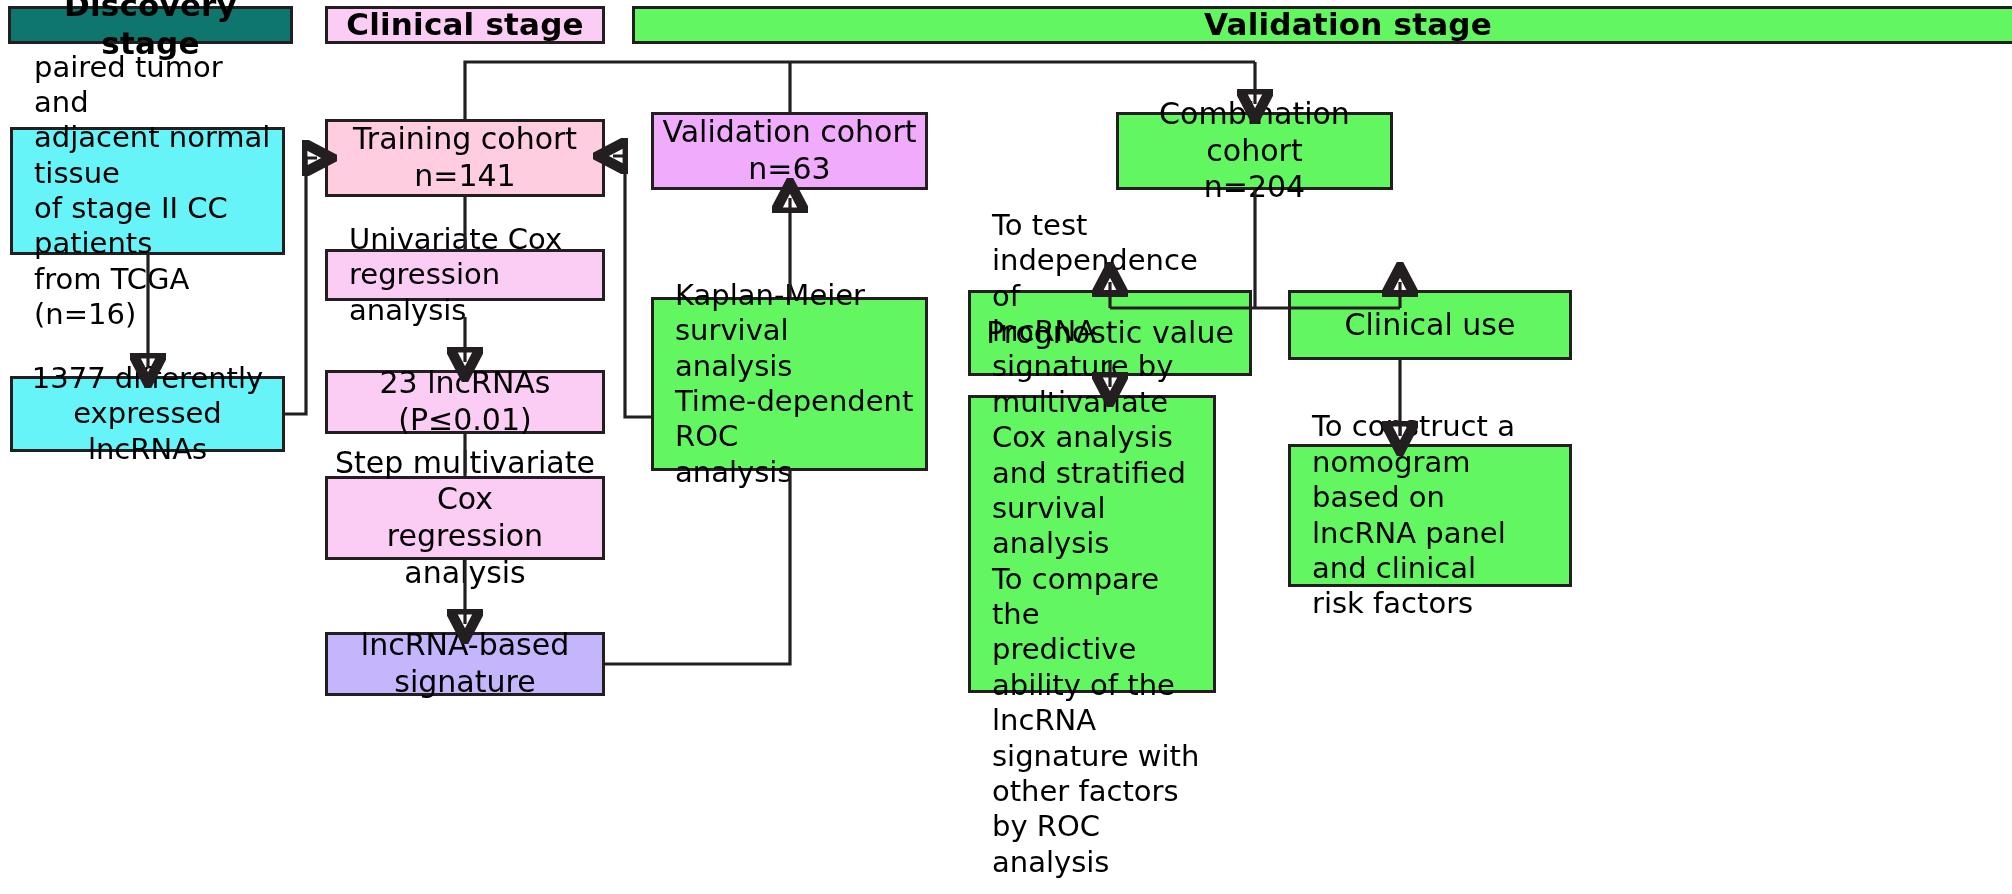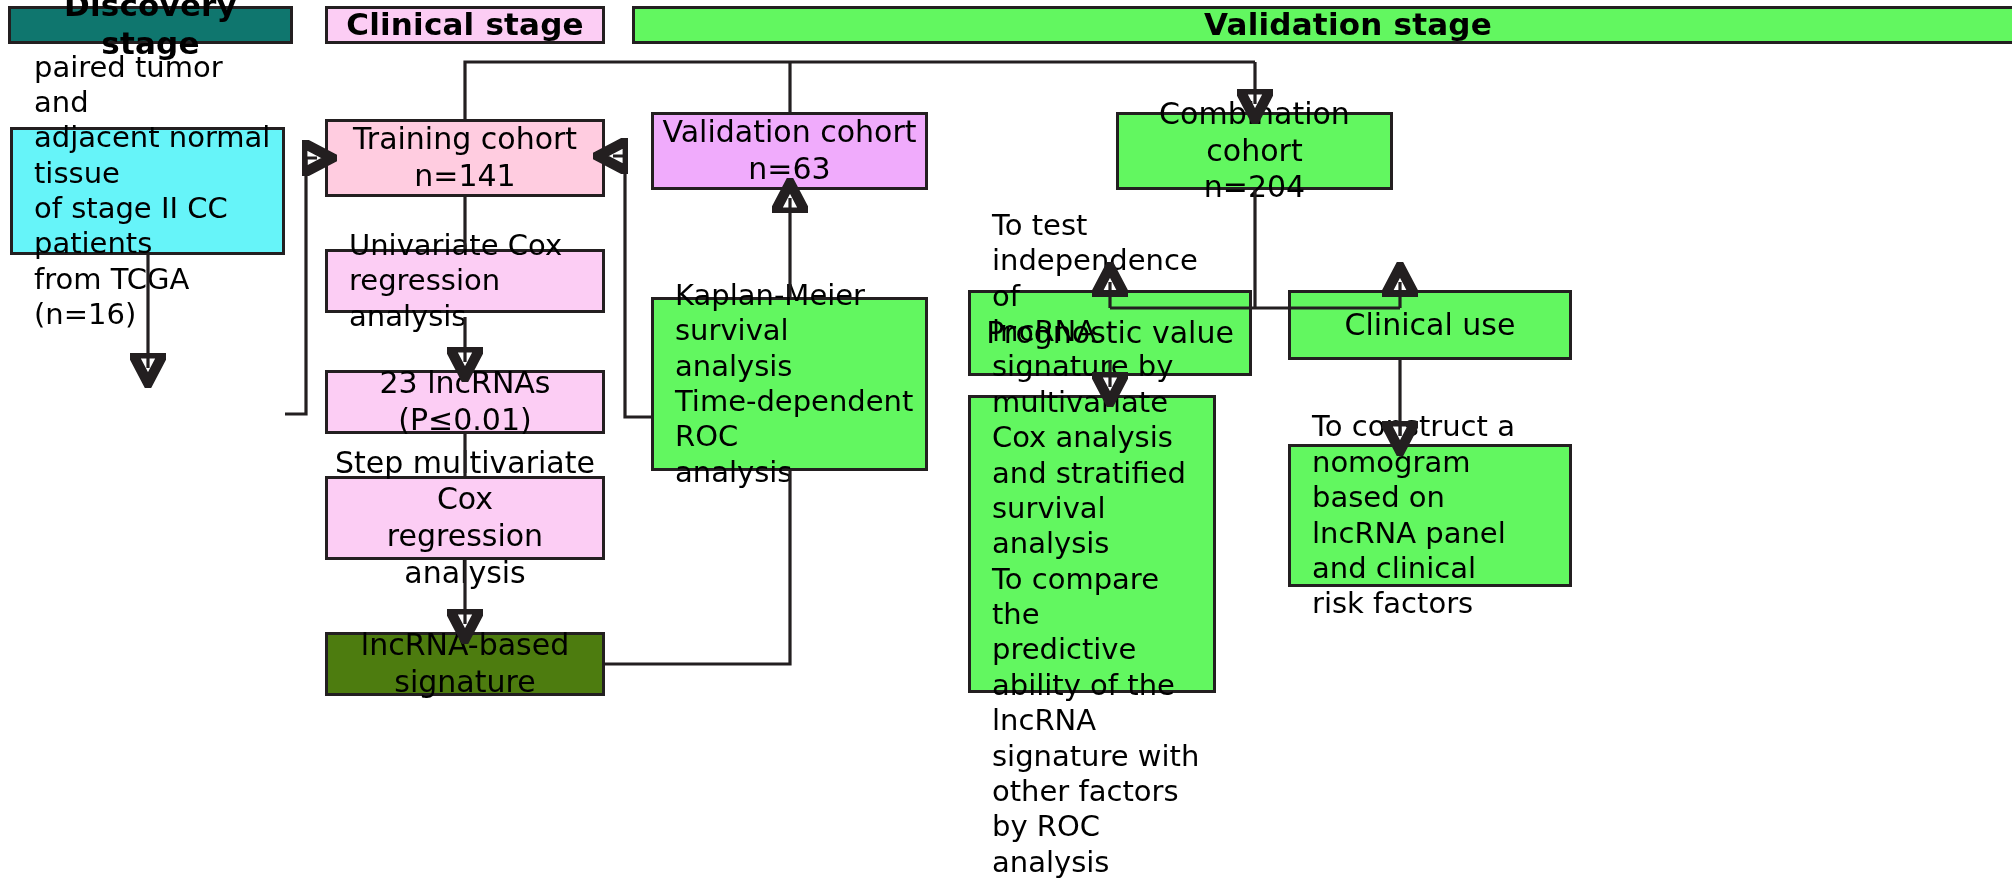--- a/index.html
+++ b/index.html
@@ -35,41 +35,45 @@
     <span class="txt">Validation stage</span>
   </div>
 
   <div class="box cyan left" style="left: 10px; top: 127px; width: 275px; height: 128px; background: rgb(102, 244, 249); border-color: rgb(35, 31, 32);">
     <span class="txt f29" style="white-space: pre-line;">paired tumor and
 adjacent normal tissue
 of stage II CC patients
 from TCGA (n=16)</span>
   </div>
 
+  <div class="box cyan center" style="left: 10px; top: 376px; width: 275px; height: 76px; background: rgb(102, 244, 249); border-color: rgb(35, 31, 32);">
+    <span class="txt f29" style="white-space: pre-line;">1377 differently
+expressed lncRNAs</span>
+  </div>
 
   <div class="box pink center" style="left: 325px; top: 119px; width: 280px; height: 78px; background: rgb(255, 204, 224); border-color: rgb(35, 31, 32);">
     <span class="txt f30" style="white-space: pre-line;">Training cohort
 n=141</span>
   </div>
 
-  <div class="box pinklt left" style="left: 325px; top: 249px; width: 280px; height: 64px; background: rgb(252, 205, 244); border-color: rgb(35, 31, 32);">
+  <div class="box pinklt left" style="left: 325px; top: 249px; width: 280px; height: 52px; background: rgb(252, 205, 244); border-color: rgb(35, 31, 32);">
     <span class="txt f29" style="white-space: pre-line;">Univariate Cox regression
 analysis</span>
   </div>
 
   <div class="box pinklt center" style="left: 325px; top: 370px; width: 280px; height: 64px; background: rgb(252, 205, 244); border-color: rgb(35, 31, 32);">
     <span class="txt f30">23 lncRNAs (P≤0.01)</span>
   </div>
 
   <div class="box pinklt center" style="left: 325px; top: 476px; width: 280px; height: 84px; background: rgb(252, 205, 244); border-color: rgb(35, 31, 32);">
     <span class="txt f30" style="white-space: pre-line;">Step multivariate Cox
 regression analysis</span>
   </div>
 
-  <div class="box pinklt center" style="left: 325px; top: 632px; width: 280px; height: 64px; background: #4d7c0f; border-color: rgb(35, 31, 32);">
+  <div class="box pinklt center" style="left: 325px; top: 632px; width: 280px; height: 64px; background: #c4b5fd; border-color: rgb(35, 31, 32);">
     <span class="txt f30">lncRNA-based signature</span>
   </div>
 
   <div class="box green center" style="left: 651px; top: 112px; width: 277px; height: 78px; background: #f0abfc; border-color: rgb(35, 31, 32);">
     <span class="txt f30" style="white-space: pre-line;">Validation cohort
 n=63</span>
   </div>
 
   <div class="box green left" style="left: 651px; top: 297px; width: 277px; height: 174px; background: rgb(98, 247, 96); border-color: rgb(35, 31, 32);">
     <span class="txt f29" style="white-space: pre-line;">Kaplan-Meier survival

